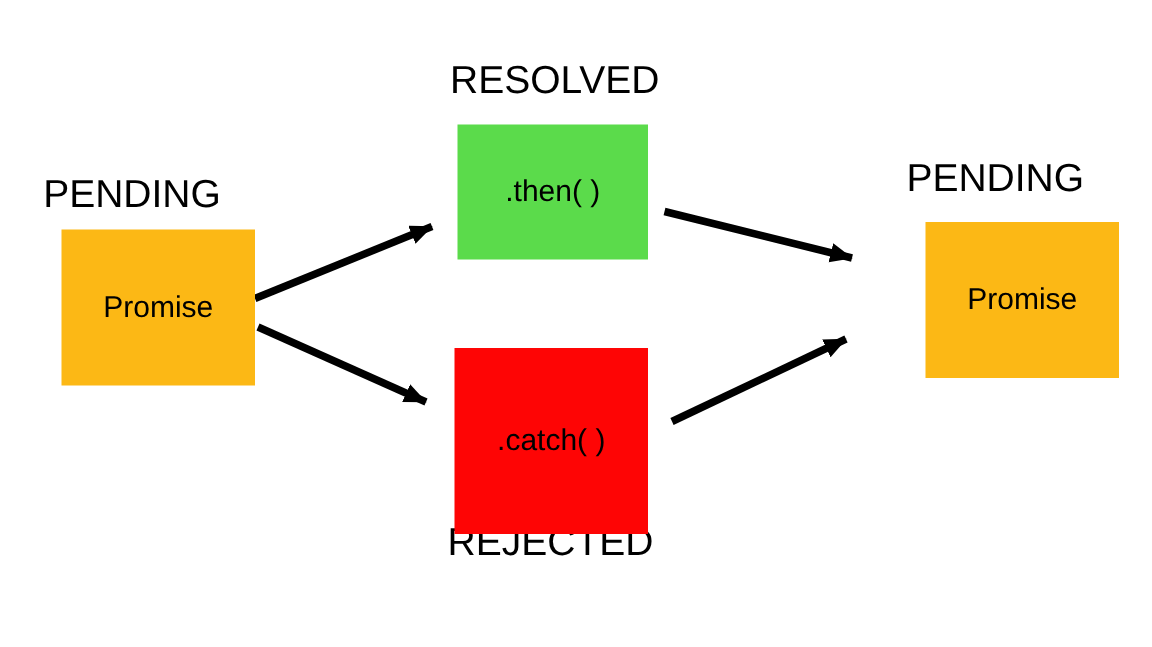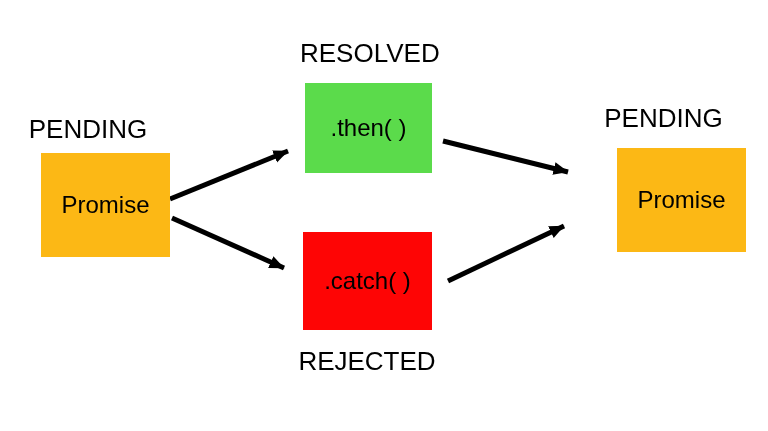--- a/index.html
+++ b/index.html
@@ -37,35 +37,35 @@
     line-height: 30px;
     text-align: center;
     white-space: nowrap;
     color: var(--text, #000000);
   }
   .node {
     position: absolute;
     display: flex;
     align-items: center;
     justify-content: center;
-    font-size: 24px;
+    font-size: 20px;
     color: var(--text, #000000);
   }
   .node-pending  { background: var(--pending,  #FCB815); margin-left: 18px; }
   .node-resolved { background: var(--resolved, #5BDB4B); }
   .node-rejected { background: var(--rejected, #FE0505); }
 
   .label-pending-left  { left: 23px;  top: 114px; width: 130px; }
   .label-resolved      { left: 300px; top: 38px;  width: 138px; }
   .label-rejected      { left: 297px; top: 346px; width: 140px; }
   .label-pending-right { left: 597px; top: 103px; width: 133px; }
 
   .box-promise-left  { left: 23px;  top: 153px; width: 129px; height: 104px; }
   .box-then          { left: 305px; top: 83px;  width: 127px; height: 90px; }
-  .box-catch         { left: 303px; top: 232px; width: 129px; height: 98px; }
+  .box-catch         { left: 303px; top: 232px; width: 129px; height: 124px; }
   .box-promise-right { left: 599px; top: 148px; width: 129px; height: 104px; }
 </style>
 </head>
 <body>
 
 <div class="canvas">
 
   <svg class="arrows" viewBox="0 0 768 431" xmlns="http://www.w3.org/2000/svg">
     <defs>
       <marker id="arrowhead" markerWidth="3.4" markerHeight="2.8" refX="2.9" refY="1.3" orient="auto" markerUnits="strokeWidth">

